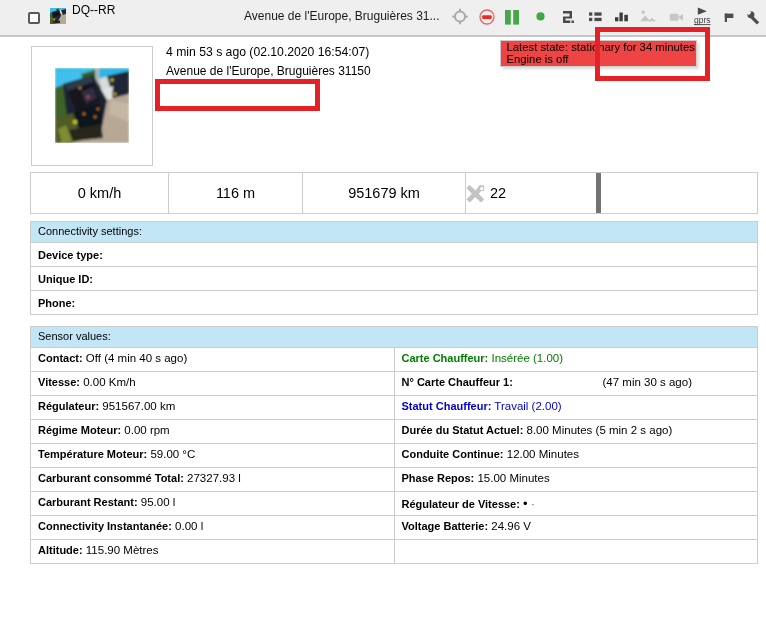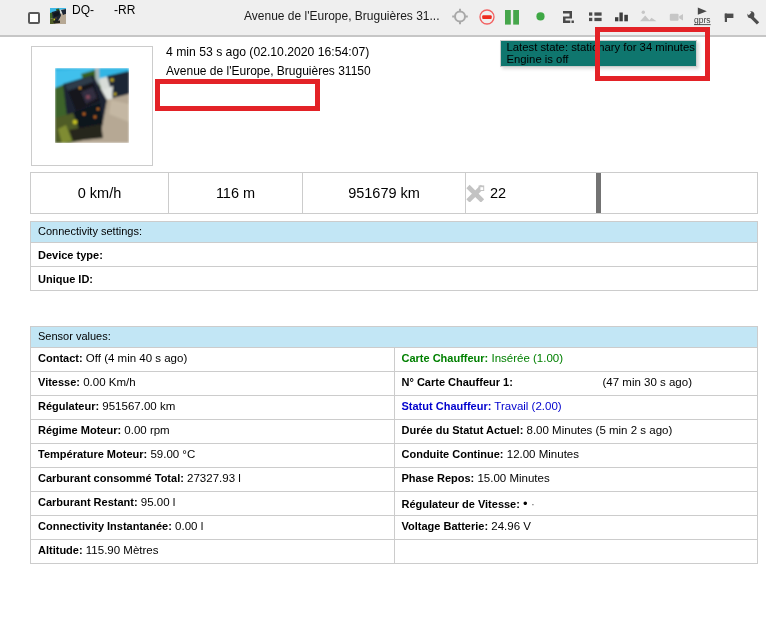--- a/index.html
+++ b/index.html
@@ -28,21 +28,21 @@
  <polygon points="0,5 3,4 5,9 0,11" fill="#3c642a"></polygon>
  <polygon points="2,4 9,2 11,7 10,13 3,13" fill="#1b2432"></polygon>
  <polygon points="3,5.5 8.5,3.5 9.5,7 4.5,9" fill="#10151d"></polygon>
  <polygon points="11,8 16,6 16,16 6,16" fill="#b6a894"></polygon>
  <polygon points="0,11 4,10 6,15 3,16 0,16" fill="#4f5c28"></polygon>
  <polygon points="3,13 10,12.5 10,15 4,15.5" fill="#26251e"></polygon>
  <circle cx="4.4" cy="11.4" r="0.8" fill="#c6c320"></circle>
  <circle cx="6" cy="10" r="0.6" fill="#c96a1e"></circle>
 </svg>
 
-<div class="abs" style="left:72px;top:3px;font-size:12px;color:#000">DQ-<span style="margin-left:20px">-RR</span></div>
+<div class="abs" style="left:72px;top:3px;font-size:12px;color:#000">DQ-<span style="">-RR</span></div>
 <div class="abs" style="left:244px;top:8.5px;font-size:12px;color:#1a1a1a">Avenue de l'Europe, Bruguières 31...</div>
 
 <svg class="abs" style="left:0;top:0" width="766" height="35">
 
  <g stroke="#a9a9a9" stroke-width="2" fill="none">
   <circle cx="460" cy="16.5" r="5"></circle>
   <line x1="460" y1="8.7" x2="460" y2="11.2"></line>
   <line x1="460" y1="21.8" x2="460" y2="24.3"></line>
   <line x1="452.2" y1="16.5" x2="454.7" y2="16.5"></line>
   <line x1="465.3" y1="16.5" x2="467.8" y2="16.5"></line>
@@ -92,21 +92,21 @@
  </g>
 
  <g fill="#4d4d4d">
   <circle cx="750.9" cy="14.7" r="3.5"></circle>
   <path d="M752.7 15.8 L759.2 22.3 L756.9 24.6 L750.4 18.1 Z"></path>
  </g>
  <circle cx="748.5" cy="12.2" r="1.7" fill="#efefef"></circle>
  <polygon points="747.2,13.6 749.8,11.0 751.4,12.6 748.8,15.2" fill="#efefef"></polygon>
 </svg>
 
-<div class="abs" style="left:500px;top:40px;width:197px;height:27px;background:#0f766e;border:1px solid #ccc;
+<div class="abs" style="left:500px;top:40px;width:197px;height:27px;background:#ef4444;border:1px solid #ccc;
   box-shadow:2px 2px 3px rgba(0,0,0,0.15);font-size:11.3px;line-height:11.9px;padding:1px 0 0 5.5px;color:#000;white-space:nowrap">
  Latest state: stationary for 34 minutes<br>Engine is off
 </div>
 
 <div class="abs" style="left:31px;top:46px;width:122px;height:120px;border:1px solid #ccc;background:#fff"></div>
 <svg class="abs" style="left:55px;top:68px" width="74" height="75" viewBox="0 0 74 75">
  <defs>
       <filter id="bl" x="-5%" y="-5%" width="110%" height="110%">
         <feGaussianBlur stdDeviation="0.8"></feGaussianBlur>
       </filter>
@@ -164,20 +164,23 @@
  <tbody>
       <tr>
         <td class="hd">Connectivity settings:</td>
       </tr>
  <tr>
         <td style="height:24px"><b>Device type:</b></td>
       </tr>
  <tr>
         <td style="height:24px"><b>Unique ID:</b></td>
       </tr>
+ <tr>
+        <td style="height:24px"><b>Phone:</b></td>
+      </tr>
 </tbody>
   </table>
 
 <table class="sec" style="left:30px;top:326px;width:728px">
  <tbody>
       <tr>
         <td class="hd" colspan="2">Sensor values:</td>
       </tr>
  <tr>
   <td style="width:364px;height:24px"><b>Contact:</b> Off (4 min 40 s ago)</td>

